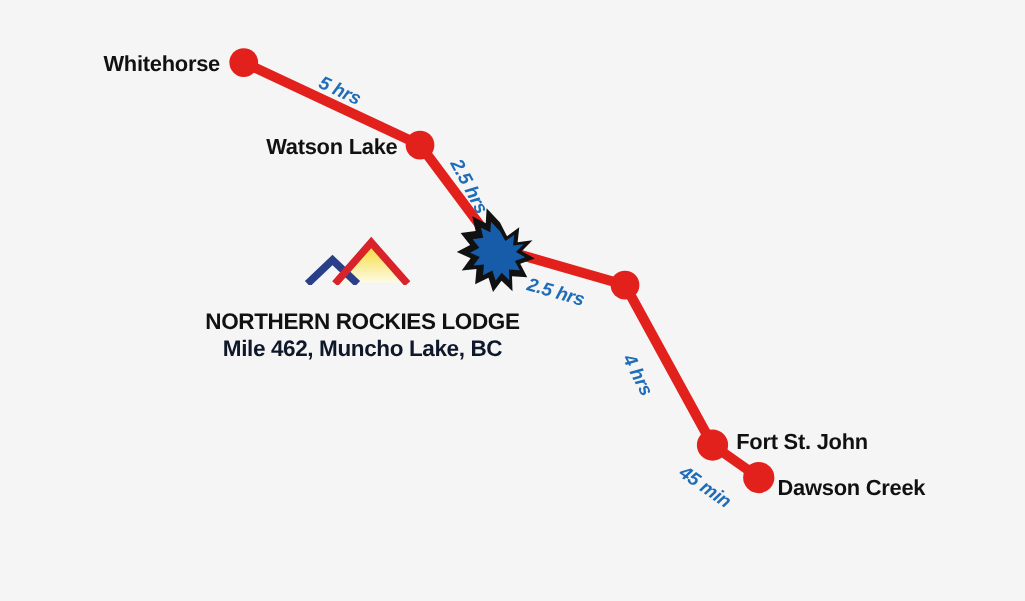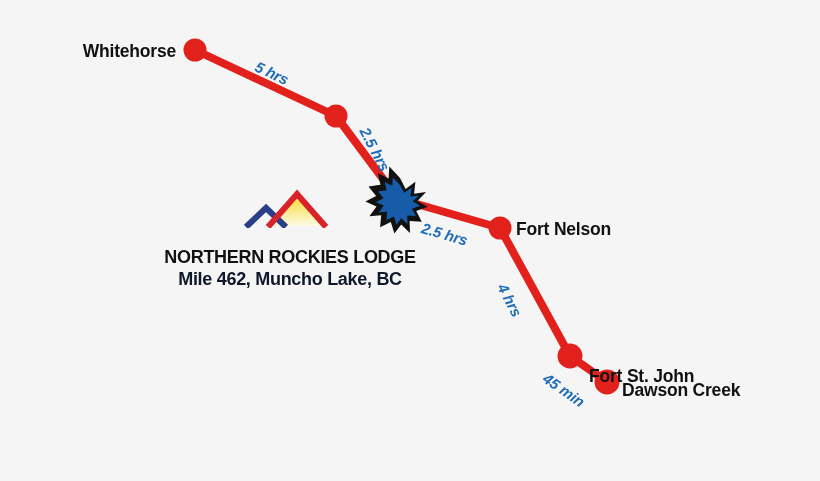--- a/index.html
+++ b/index.html
@@ -108,24 +108,24 @@
     </g>
 
     <g transform="translate(400,202)">
       <polygon points="0,-24 5.6,-13.1 15.4,-20.3 14.1,-8.2 26,-9.9 17.4,-1.1 27.8,4.8 16.2,9 21.8,19.7 9.6,18.9 10,31 1.2,22.6 -5.6,31.6 -9.2,20.1 -19.9,25.3 -18.8,13.2 -30.6,14.3 -23.5,4.5 -34.6,-0.4 -23.9,-6.1 -31.5,-15.6 -19.5,-17.3 -22.2,-29.1 -11.4,-23.5 -10.7,-35.5" fill="#111111"></polygon>
       <polygon points="0,-17 4.3,-9.2 11.4,-14.2 10.5,-5.6 18.9,-6.6 12.8,-0.5 20.1,3.8 11.9,6.8 15.9,14.1 7.2,13.6 7.5,22.1 1.3,16.2 -3.5,22.5 -6.1,14.4 -13.6,18.1 -12.8,9.6 -21.2,10.4 -16.2,3.5 -24,0.2 -16.5,-3.8 -21.9,-10.6 -13.4,-11.8 -15.3,-20.1 -7.7,-16.2 -7.2,-24.6" fill="#175ca8"></polygon>
     </g>
   </svg>
 
   <div class="city-label right-align" style="left:0px; top:41px; width:176px;">Whitehorse</div>
 
+  <div class="city-label right-align" style="left:0px; top:107px; width:318px;">Watson Lake</div>
 
-  <div class="city-label" style="left:516px; top:219px;">Fort Nelson</div>
 
-  <div class="city-label" style="left:589px; top:343px;margin-top:23px;">Fort St. John</div>
+  <div class="city-label" style="left:589px; top:343px;">Fort St. John</div>
 
   <div class="city-label" style="left:622px; top:380px;">Dawson Creek</div>
 
   <div class="leg-label" style="left:256px; top:57px; transform: rotate(25deg);">5 hrs</div>
 
   <div class="leg-label" style="left:364px; top:120px; transform: rotate(62deg);">2.5 hrs</div>
 
   <div class="leg-label" style="left:422px; top:219px; transform: rotate(16deg);">2.5 hrs</div>
 
   <div class="leg-label" style="left:502px; top:276px; transform: rotate(63deg);">4 hrs</div>

